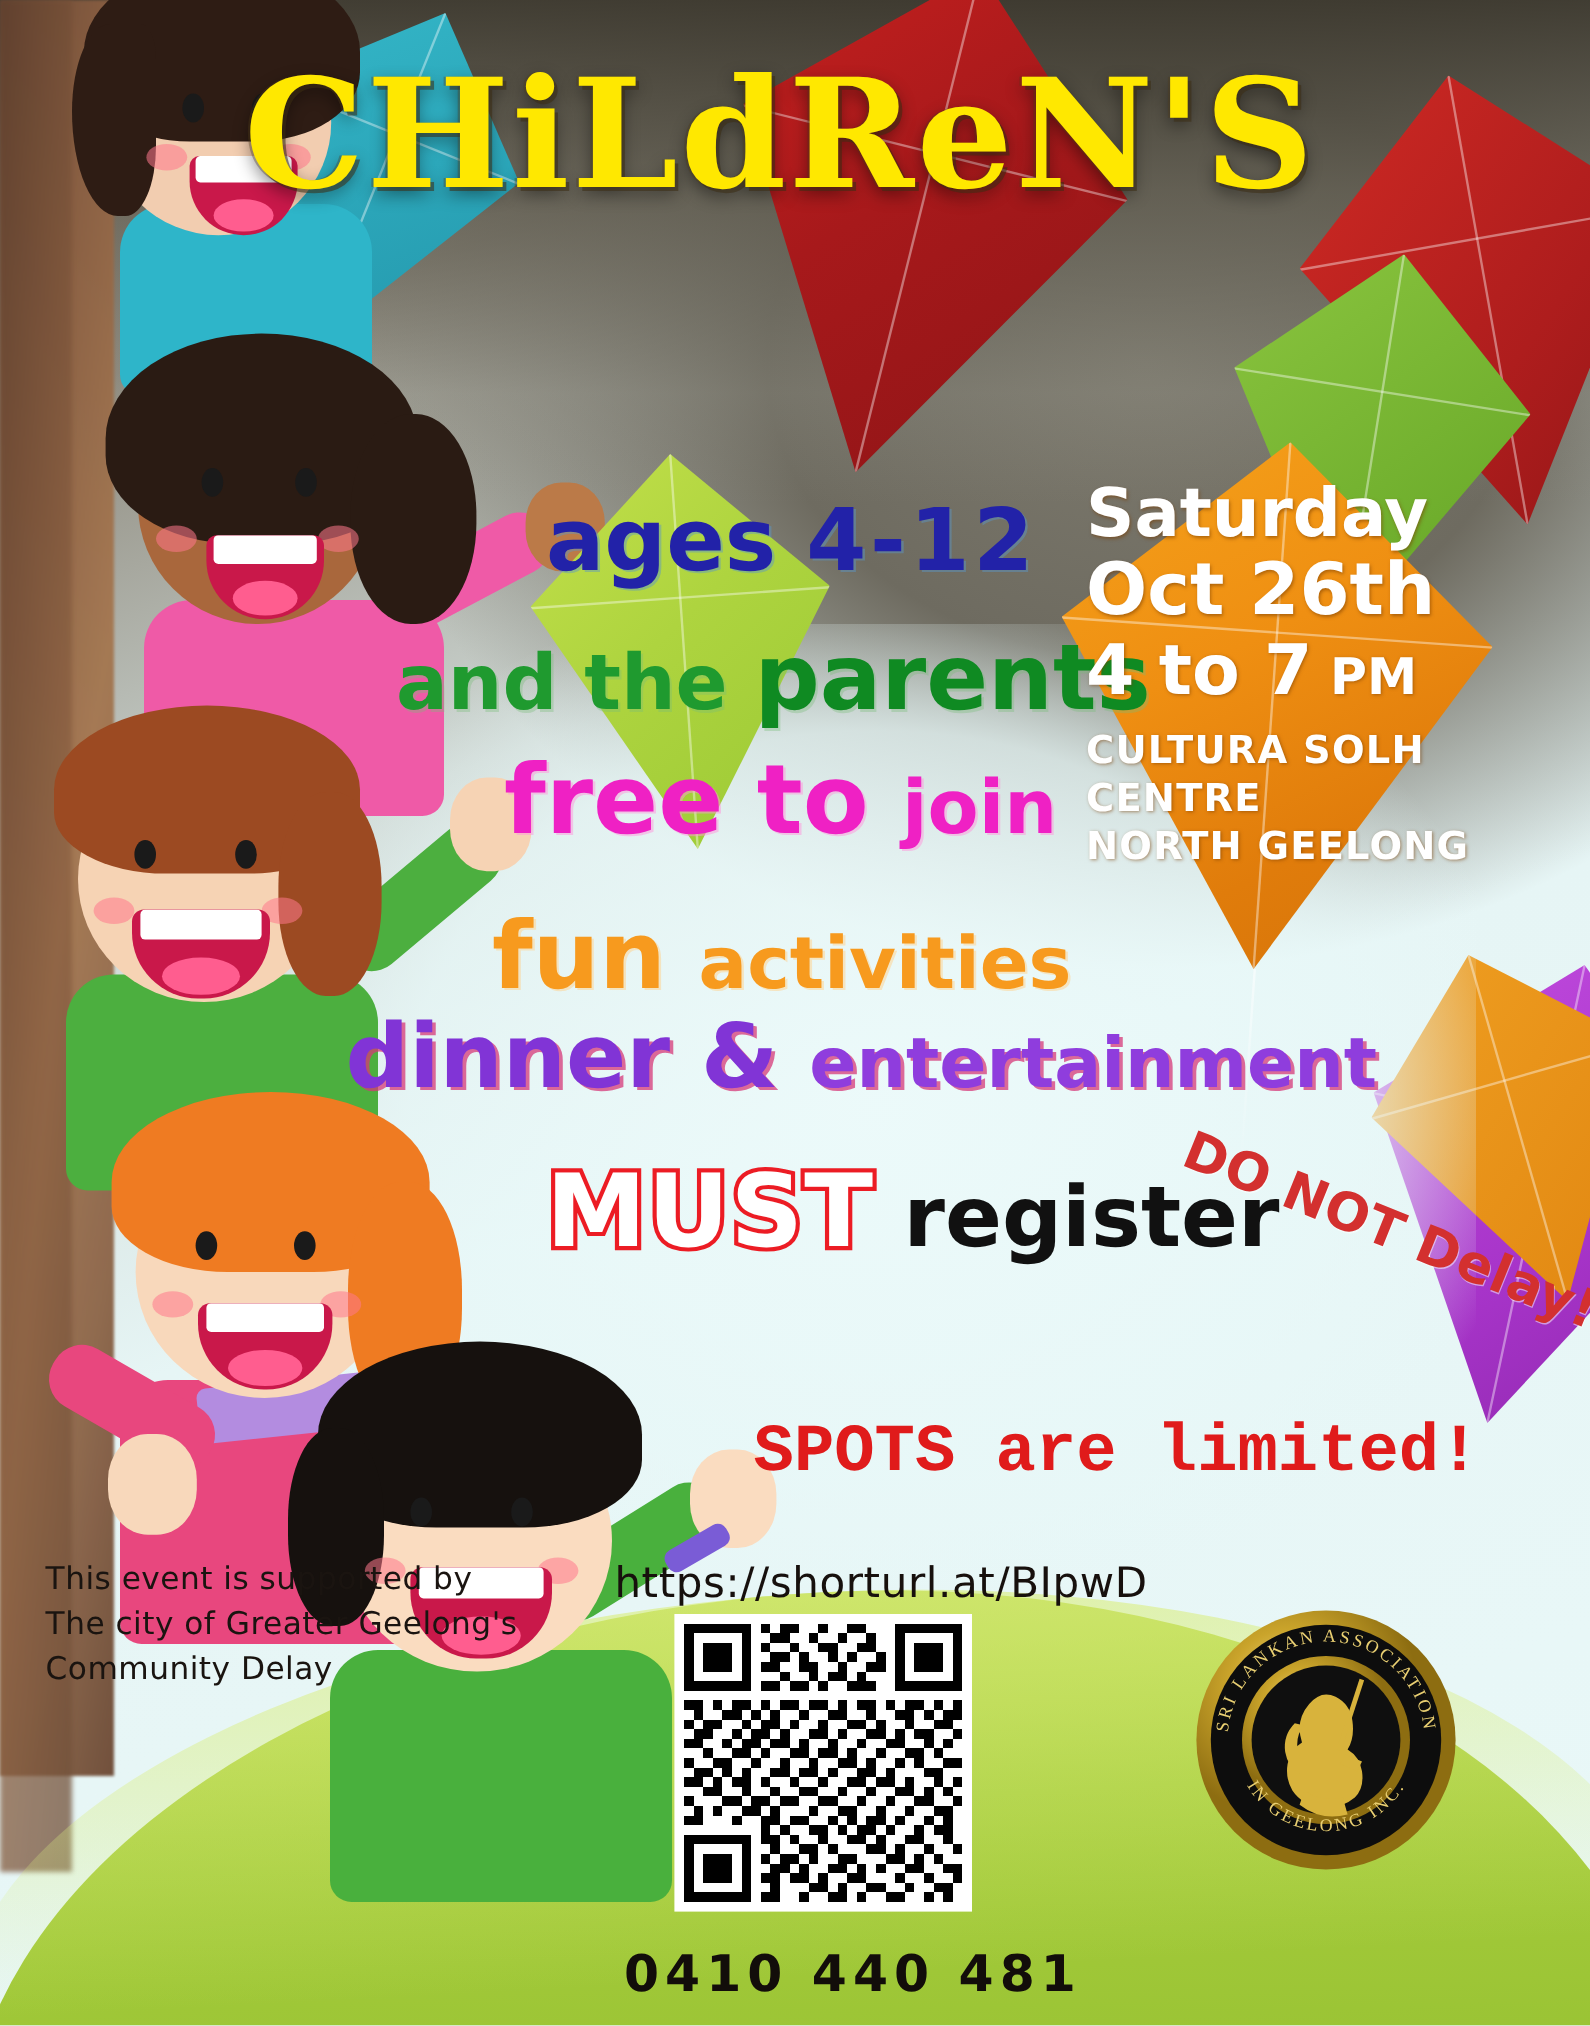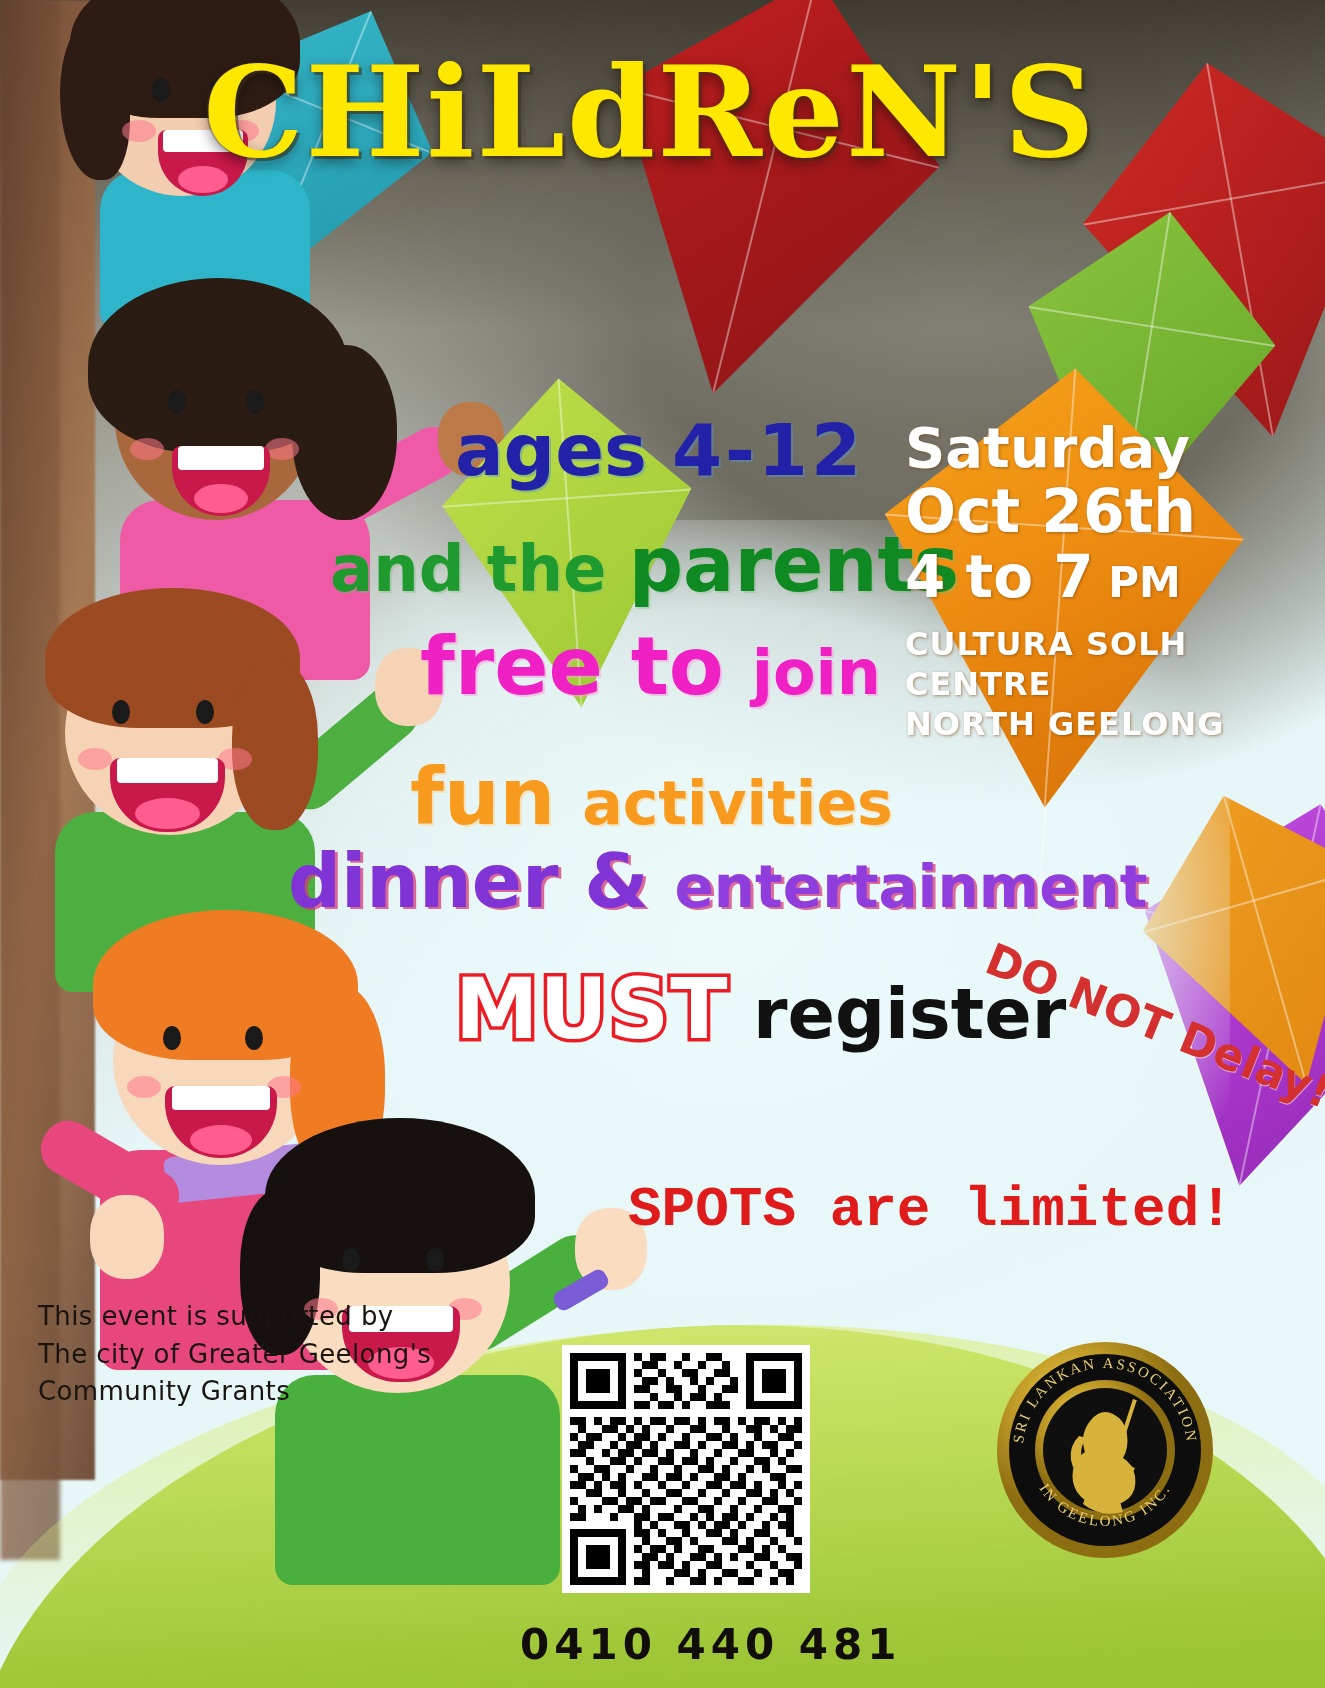--- a/index.html
+++ b/index.html
@@ -217,21 +217,20 @@
     transform:rotate(22deg); white-space:nowrap;
     text-shadow:1px 1px 0 rgba(255,255,255,.5);
   }
 
   
   #kite-text{
     position:absolute; left:905px; top:400px; width:420px; z-index:29;
     color:#fff; font-family:"DejaVu Sans", sans-serif; font-weight:700;
     text-shadow:1px 1px 3px rgba(120,60,0,.55);
     pointer-events:none;
-    margin-top:19px;
   }
   #kite-text .l1{ font-size:56px; line-height:1.05; }
   #kite-text .l2{ font-size:60px; line-height:1.12; }
   #kite-text .l3{ font-size:58px; line-height:1.12; }
   #kite-text .l3 .pm{ font-size:42px; }
   #kite-text .l4{ font-size:32px; line-height:1.25; letter-spacing:1px; margin-top:14px; }
 
   
   #url-text{
     position:absolute; left:512px; top:1300px; z-index:30;
@@ -459,20 +458,21 @@
     <div class="l2">Oct 26th</div>
     <div class="l3">
       <span>4 to 7</span><span class="pm"> PM</span>
     </div>
     <div class="l4">
       <div>CULTURA SOLH CENTRE</div>
       <div>NORTH GEELONG</div>
     </div>
   </div>
 
+  <div id="url-text">https://shorturl.at/BIpwD</div>
 
   <div id="qr">
     <svg class="grid" viewBox="0 0 29 29" shape-rendering="crispEdges">
       <rect width="29" height="29" fill="#fff"></rect>
       <g fill="#000">
         <rect x="0" y="0" width="7" height="1"></rect>
           <rect x="0" y="6" width="7" height="1"></rect>
         <rect x="0" y="0" width="1" height="7"></rect>
           <rect x="6" y="0" width="1" height="7"></rect>
         <rect x="2" y="2" width="3" height="3"></rect>
@@ -701,21 +701,21 @@
           <rect x="27" y="28" width="1" height="1"></rect>
       </g>
     </svg>
   </div>
 
   <div id="phone">0410 440 481</div>
 
   <div id="support">
     <div>This event is supported by</div>
     <div>The city of Greater Geelong's</div>
-    <div>Community Grants</div>
+    <div>Community Delay</div>
   </div>
 
 
   <div id="sla-seal">
     <svg viewBox="0 0 220 220" width="220" height="220">
       <defs>
         <path id="arcTop" d="M 28,110 A 82,82 0 0 1 192,110"></path>
         <path id="arcBot" d="M 34,110 A 76,76 0 0 0 186,110"></path>
         <radialGradient id="gold" cx="35%" cy="30%">
           <stop offset="0%" stop-color="#f3dd8a"></stop>

